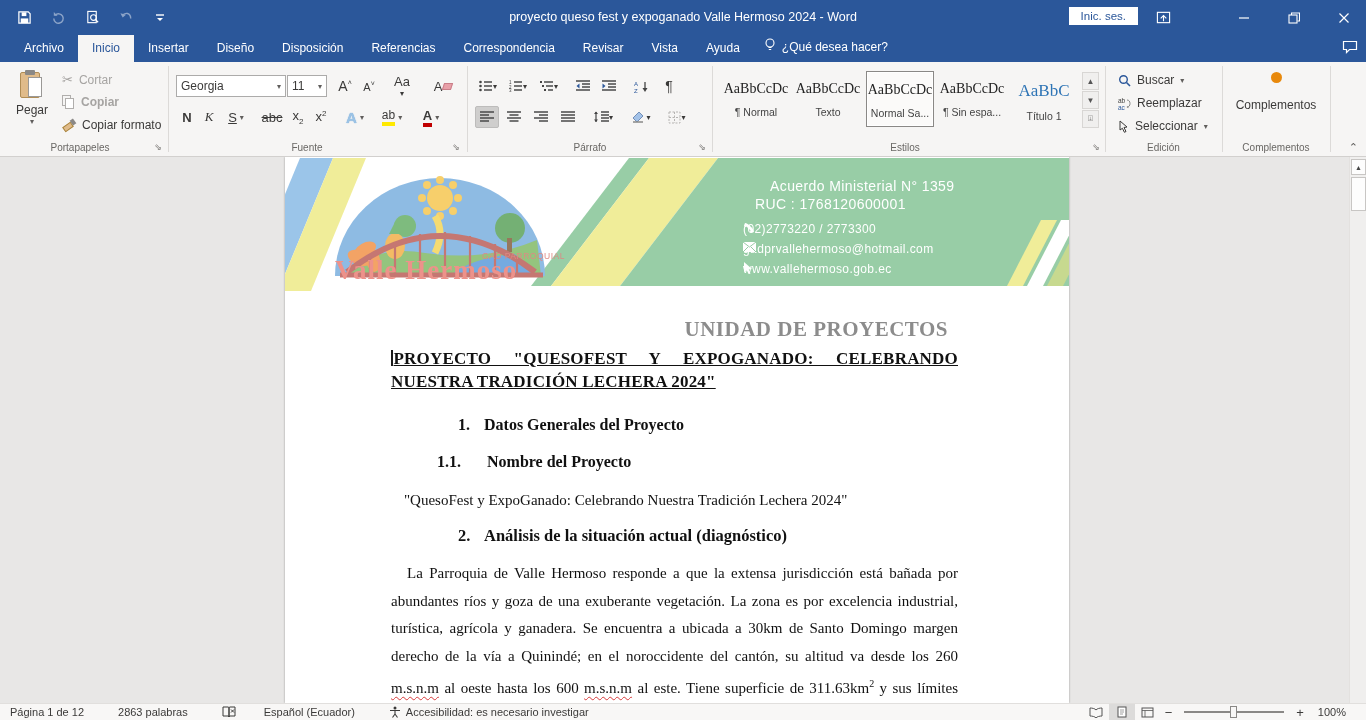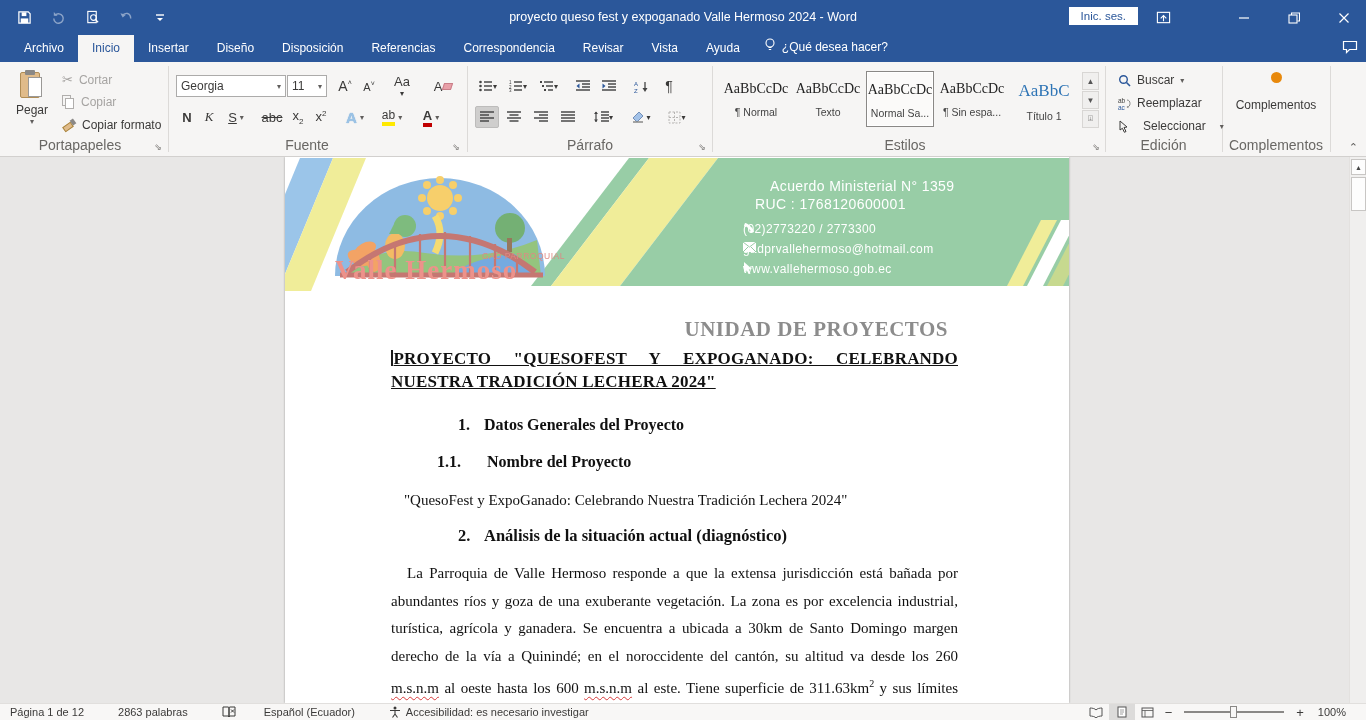--- a/index.html
+++ b/index.html
@@ -23,21 +23,21 @@
   
   .tabrow { position:absolute; left:0; top:35px; width:1366px; height:27px; background:#2b579a; display:flex; align-items:flex-end; }
   .tab { color:#fff; font-size:12px; padding:6px 14px 7px; white-space:nowrap; }
   .tab.active { background:#f6f5f4; color:#2b579a; }
   .tellme { display:flex; align-items:center; gap:6px; color:#fff; font-size:12px; padding:6px 10px 7px; }
   .fbicon { position:absolute; right:8px; bottom:4px; }
 
   
   .ribbon { position:absolute; left:0; top:62px; width:1366px; height:95px; background:#f6f5f4; border-bottom:1px solid #d2d0ce; font-size:12px; color:#3b3a39; }
   .gsep { position:absolute; top:4px; height:86px; width:1px; background:#dcdad8; }
-  .glabel { position:absolute; bottom:3px; font-size:14px; color:#696764; text-align:center; }
+  .glabel { position:absolute; bottom:3px; font-size:10px; color:#696764; text-align:center; }
   .launch { position:absolute; bottom:3px; width:12px; height:12px; color:#7a7876; font-size:9px; line-height:12px; text-align:center; }
   .rbtn { position:absolute; display:flex; align-items:center; justify-content:center; height:22px; border-radius:2px; }
   .glyph { font-size:13px; color:#3b3a39; }
   .combo { position:absolute; background:#fff; border:1px solid #acabaa; height:22px; display:flex; align-items:center; justify-content:space-between; padding:0 4px; font-size:12px; }
   .combo .chev { color:#605e5c; }
   .sel { background:#cfcecd; border:1px solid #bdbcbb; }
   .miniline { stroke:#4a4a4a; stroke-width:1.4; }
 
   
   .stylecard { position:absolute; top:9px; width:68px; height:56px; text-align:center; padding-top:10px; }
@@ -200,21 +200,21 @@
           <span style="position:absolute;left:5px;top:0;width:10px;height:5px;background:#8a8886;border-radius:1px;"></span>
           <span style="position:absolute;left:8px;top:7px;width:14px;height:20px;background:#fff;border:1px solid #9a9896;"></span>
         </span>
         <div style="font-size:12px;color:#3b3a39;">Pegar</div>
         <div class="chev" style="color:#605e5c">▾</div>
       </div>
       <div style="position:absolute;left:62px;top:10px;display:flex;align-items:center;gap:6px;color:#a6a4a2;">
         <span class="glyph" style="color:#a6a4a2">✂</span>
         <span>Cortar</span>
       </div>
-      <div style="position:absolute;left:62px;top:33px;display:flex;align-items:flex-start;gap:6px;color:#a6a4a2;">
+      <div style="position:absolute;left:62px;top:33px;display:flex;align-items:flex-start;gap:6px;color:#a6a4a2;font-weight:bold;">
         <span style="display:inline-block;position:relative;width:13px;height:14px;">
           <span style="position:absolute;left:0;top:0;width:9px;height:11px;border:1px solid #b0aeac;background:#f6f5f4;"></span>
           <span style="position:absolute;left:3px;top:3px;width:9px;height:11px;border:1px solid #b0aeac;background:#fff;"></span>
         </span>
         <span>Copiar</span>
       </div>
       <div style="position:absolute;left:62px;top:56px;display:flex;align-items:center;gap:6px;color:#3b3a39;">
         <span style="display:inline-block;position:relative;width:14px;height:14px;">
           <span style="position:absolute;left:1px;top:6px;width:10px;height:6px;background:#e0bb8a;border:1px solid #a8853f;transform:rotate(-35deg);"></span>
           <span style="position:absolute;left:9px;top:1px;width:4px;height:6px;background:#8a8886;transform:rotate(-35deg);"></span>
@@ -421,21 +421,21 @@
       </div>
       <div style="position:absolute;left:1118px;top:34px;display:flex;align-items:center;gap:6px;">
         <svg width="13" height="13" viewBox="0 0 13 13">
             <text x="0" y="6" font-size="6.5" fill="#3b3a39">ab</text>
             <text x="0" y="13" font-size="6.5" fill="#2b579a">ac</text>
             <path d="M9 3c2 0 3 1.5 3 3.5S11 10 9 10" fill="none" stroke="#888" stroke-width="1"></path>
             <path d="M10.5 9L8.5 10l1.8 1.3z" fill="#888"></path>
           </svg>
         <span>Reemplazar</span>
       </div>
-      <div style="position:absolute;left:1118px;top:57px;display:flex;align-items:center;gap:14px;">
+      <div style="position:absolute;left:1118px;top:57px;display:flex;align-items:center;gap:6px;">
         <svg width="11" height="13" viewBox="0 0 11 13">
             <path d="M2 1l7 6-3 .5 2 4-1.6.8-2-4L2 10z" fill="none" stroke="#3b3a39" stroke-width="1"></path>
           </svg>
         <span>Seleccionar</span>
         <span class="chev" style="color:#605e5c">▾</span>
       </div>
       <div class="glabel" style="left:1105px;width:117px;">Edición</div>
     </div>
 
     <div>

